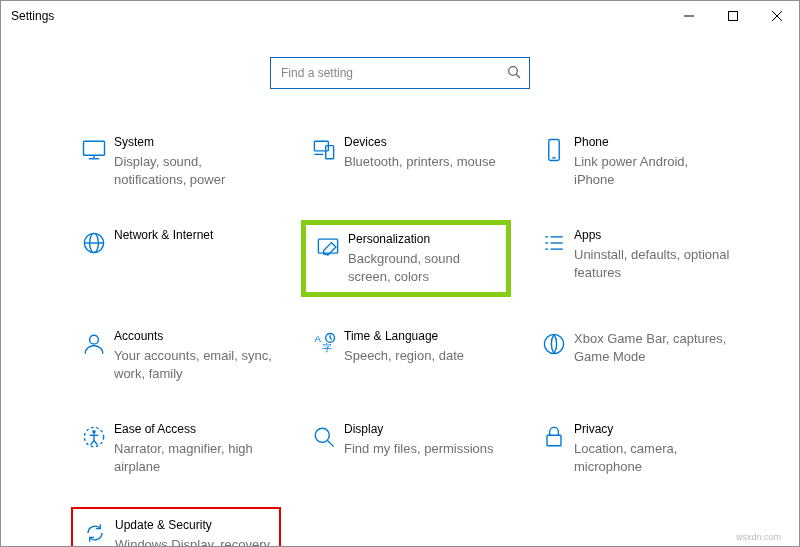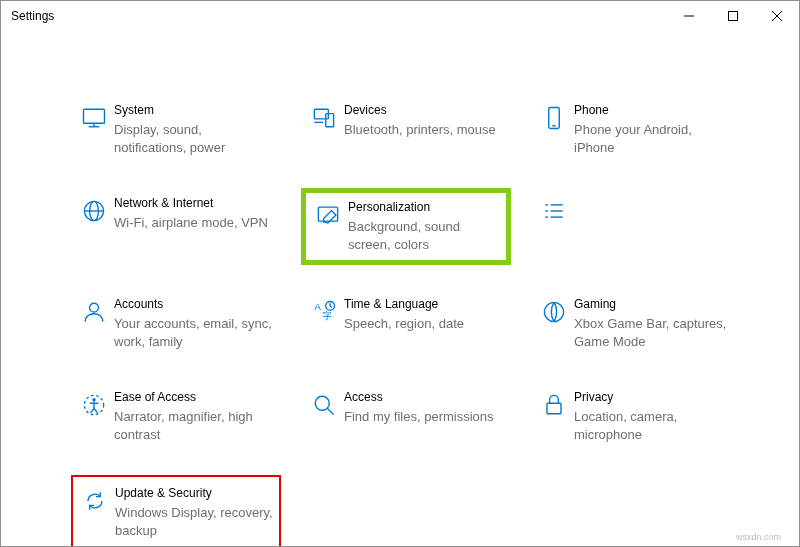--- a/index.html
+++ b/index.html
@@ -155,20 +155,31 @@
     <div class="ctl">
       <svg width="10" height="10">
           <line x1="0" y1="0" x2="10" y2="10" stroke="#000" stroke-width="1"></line>
           <line x1="10" y1="0" x2="0" y2="10" stroke="#000" stroke-width="1"></line>
         </svg>
     </div>
   </div>
 
   <div class="content">
 
+    <div class="searchwrap">
+      <div class="searchbox">
+        <input type="text" placeholder="Find a setting" style="">
+        <span class="mag">
+          <svg width="14" height="14" viewBox="0 0 14 14">
+              <circle cx="6" cy="6" r="4.3" fill="none" stroke="#666" stroke-width="1.3"></circle>
+              <line x1="9.3" y1="9.3" x2="13" y2="13" stroke="#666" stroke-width="1.3"></line>
+            </svg>
+        </span>
+      </div>
+    </div>
 
     <div class="grid">
 
       <div class="tile">
         <div class="iconcell">
           <svg class="icon" viewBox="0 0 32 32">
               <rect x="4" y="6" width="24" height="16" rx="1"></rect>
               <line x1="10" y1="26" x2="22" y2="26"></line>
               <line x1="16" y1="22" x2="16" y2="26"></line>
             </svg>
@@ -195,35 +206,34 @@
 
       <div class="tile">
         <div class="iconcell">
           <svg class="icon" viewBox="0 0 32 32">
               <rect x="10" y="4" width="12" height="24" rx="2"></rect>
               <line x1="14" y1="25" x2="18" y2="25"></line>
             </svg>
         </div>
         <div class="textcell">
           <div class="tiletitle">Phone</div>
-          <div class="tiledesc">Phone your Android, iPhone</div>
+          <div class="tiledesc">Link power Android, iPhone</div>
         </div>
       </div>
 
       <div class="tile">
         <div class="iconcell">
           <svg class="icon" viewBox="0 0 32 32">
               <circle cx="16" cy="16" r="11"></circle>
               <ellipse cx="16" cy="16" rx="5" ry="11"></ellipse>
               <line x1="5" y1="16" x2="27" y2="16"></line>
             </svg>
         </div>
         <div class="textcell">
           <div class="tiletitle">Network &amp; Internet</div>
-          <div class="tiledesc">Wi-Fi, airplane mode, VPN</div>
         </div>
       </div>
 
       <div class="tile hover">
         <div class="iconcell">
           <svg class="icon" viewBox="0 0 32 32">
               <rect x="5" y="7" width="22" height="16" rx="1"></rect>
               <path d="M20 11 l5 5 l-9 9 l-5 -1 l0 -4 z"></path>
             </svg>
         </div>
@@ -237,20 +247,24 @@
         <div class="iconcell">
           <svg class="icon" viewBox="0 0 32 32">
               <line x1="6" y1="9" x2="9" y2="9"></line>
               <line x1="12" y1="9" x2="26" y2="9"></line>
               <line x1="6" y1="16" x2="9" y2="16"></line>
               <line x1="12" y1="16" x2="26" y2="16"></line>
               <line x1="6" y1="23" x2="9" y2="23"></line>
               <line x1="12" y1="23" x2="26" y2="23"></line>
             </svg>
         </div>
+        <div class="textcell">
+          <div class="tiletitle">Apps</div>
+          <div class="tiledesc">Uninstall, defaults, optional features</div>
+        </div>
       </div>
 
       <div class="tile">
         <div class="iconcell">
           <svg class="icon" viewBox="0 0 32 32">
               <circle cx="16" cy="11" r="5"></circle>
               <path d="M6 27 c0-6 5-9 10-9 s10 3 10 9"></path>
             </svg>
         </div>
         <div class="textcell">
@@ -276,51 +290,50 @@
       </div>
 
       <div class="tile">
         <div class="iconcell">
           <svg class="icon" viewBox="0 0 32 32">
               <circle cx="16" cy="16" r="11"></circle>
               <path d="M16 5 C12 11 12 21 16 27 M16 5 C20 11 20 21 16 27"></path>
             </svg>
         </div>
         <div class="textcell">
-          <div class="tiletitle">Gaming</div>
           <div class="tiledesc">Xbox Game Bar, captures, Game Mode</div>
         </div>
       </div>
 
       <div class="tile">
         <div class="iconcell">
           <svg class="icon" viewBox="0 0 32 32">
               <circle cx="16" cy="16" r="11" stroke-dasharray="3 3"></circle>
               <circle cx="16" cy="10" r="2" fill="#0078d4" stroke="none"></circle>
               <line x1="16" y1="12" x2="16" y2="20"></line>
               <line x1="11" y1="14" x2="21" y2="14"></line>
               <line x1="16" y1="20" x2="12" y2="25"></line>
               <line x1="16" y1="20" x2="20" y2="25"></line>
             </svg>
         </div>
         <div class="textcell">
           <div class="tiletitle">Ease of Access</div>
-          <div class="tiledesc">Narrator, magnifier, high contrast</div>
+          <div class="tiledesc">Narrator, magnifier, high airplane</div>
         </div>
       </div>
 
       <div class="tile">
         <div class="iconcell">
           <svg class="icon" viewBox="0 0 32 32">
               <circle cx="14" cy="14" r="8"></circle>
               <line x1="20" y1="20" x2="27" y2="27"></line>
             </svg>
         </div>
         <div class="textcell">
-          <div class="tiletitle">Access</div>
+          <div class="tiletitle">Display</div>
           <div class="tiledesc">Find my files, permissions</div>
         </div>
       </div>
 
       <div class="tile">
         <div class="iconcell">
           <svg class="icon" viewBox="0 0 32 32">
               <rect x="8" y="14" width="16" height="12" rx="1"></rect>
               <path d="M11 14 v-4 a5 5 0 0 1 10 0 v4"></path>
             </svg>

